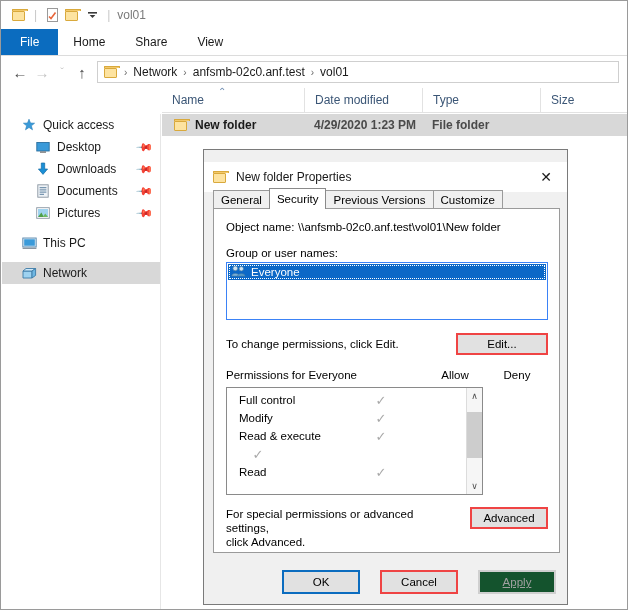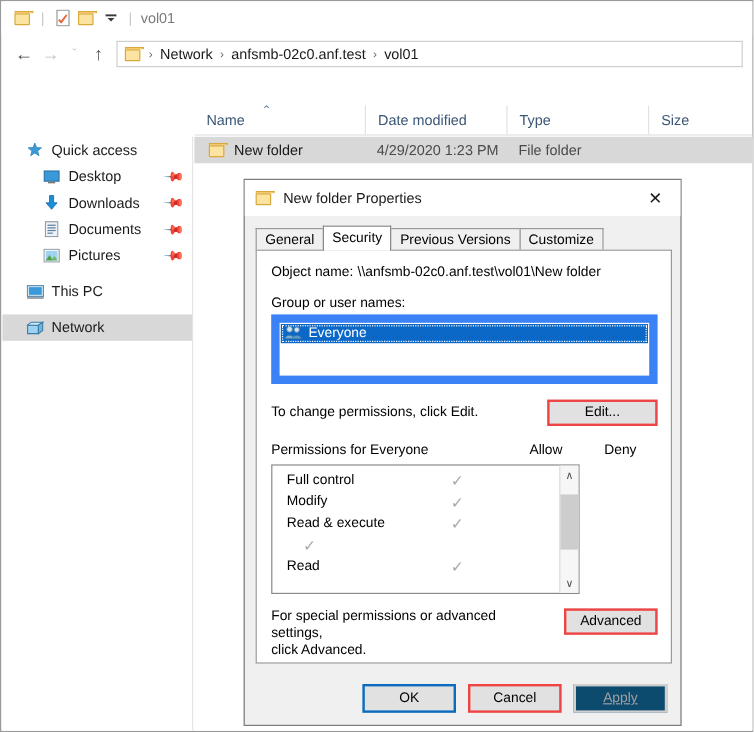--- a/index.html
+++ b/index.html
@@ -198,20 +198,21 @@
     left: 161px; top: 113px;
     width: 466px; height: 496px;
     background: #ffffff;
   }
   .file-row {
     height: 22px;
     display: flex;
     align-items: center;
     font-size: 12px;
     background: #d8d8d8;
+    font-weight: bold;
   }
   .fc-name {
     display: flex; align-items: center;
     padding-left: 12px;
     box-sizing: border-box;
     color: #1a1a1a;
   }
   .fc-name .folder-ico { margin-right: 7px; flex: none; }
   .fc { padding-left: 10px; box-sizing: border-box; color: #4a4a4a; }
 
@@ -226,20 +227,21 @@
     font-size: 11.5px;
     color: #000000;
   }
   .dlg-title {
     height: 30px;
     background: #ffffff;
     display: flex;
     align-items: center;
     padding: 0 0 0 9px;
     box-sizing: border-box;
+    margin-top: 12px;
   }
   .dlg-title .folder-ico { margin-right: 9px; }
   .dlg-title-text { font-size: 12px; color: #1a1a1a; flex: 1; }
   .dlg-close {
     width: 42px; height: 29px;
     display: flex; align-items: center; justify-content: center;
     font-size: 14px;
     color: #1a1a1a;
   }
 
@@ -288,21 +290,21 @@
   }
   .objname-label { width: 72px; }
 
   .grouplabel { position: absolute; left: 12px; top: 38px; }
 
   .listbox {
     position: absolute;
     left: 12px; top: 53px;
     width: 322px; height: 58px;
     background: #ffffff;
-    border: 7px solid #3b82f6;
+    border: 1px solid #3b82f6;
     box-sizing: border-box;
     padding: 1px;
   }
   .list-row {
     height: 16px;
     display: flex;
     align-items: center;
   }
   .list-row.selected {
     background: #0c68c7;
@@ -322,21 +324,21 @@
   .btn {
     background: #e1e1e1;
     border: 2px solid #ef4444;
     box-sizing: border-box;
     font-family: "Liberation Sans", sans-serif;
     font-size: 11.5px;
     color: #000000;
     display: flex; align-items: center; justify-content: center;
   }
   .btn.wide { width: 92px; height: 22px; }
-  .btn.disabled { color: #a0a0a0; border-color: #cfcfcf; background: #0c4a6e; text-decoration: underline; }
+  .btn.disabled { color: #a0a0a0; border-color: #cfcfcf; background: #14532d; text-decoration: underline; }
   .btn.default { border: 2px solid #0b6cbf; background: #e1e1e1; }
 
   .perm-header {
     position: absolute;
     left: 12px; top: 160px;
     width: 322px;
     display: flex;
     align-items: center;
   }
   .perm-header .title { flex: 1; }
@@ -404,21 +406,21 @@
   .special-text { line-height: 14px; }
 
   .dlg-buttons {
     position: absolute;
     left: 0; bottom: 10px;
     width: 365px;
     display: flex;
     justify-content: flex-end;
     padding-right: 13px;
     box-sizing: border-box;
-    gap: 10px;
+    gap: 20px;
   }
   .dlg-buttons .btn { width: 78px; height: 24px; }
 </style>
 </head>
 <body>
 
 <div id="explorer">
 
   <div class="titlebar">
     <div class="qa-btn">
@@ -443,20 +445,26 @@
     <div class="qa-btn">
       <svg width="11" height="8" viewBox="0 0 11 8">
         <rect x="1" y="1" width="9" height="1.6" fill="#3a3a3a"></rect>
         <path d="M2.6 4 L8.4 4 L5.5 7 Z" fill="#3a3a3a"></path>
       </svg>
     </div>
     <span class="qa-sep">|</span>
     <span class="title-text">vol01</span>
   </div>
 
+  <div class="ribbon">
+    <div class="ribbon-tab file">File</div>
+    <div class="ribbon-tab">Home</div>
+    <div class="ribbon-tab">Share</div>
+    <div class="ribbon-tab">View</div>
+  </div>
 
   <div class="addressbar">
     <div class="nav-btn">←</div>
     <div class="nav-btn dim">→</div>
     <div class="nav-btn small dim">ˇ</div>
     <div class="nav-btn">↑</div>
     <div class="crumbbox">
       <span class="folder-ico">
           <span class="tab"></span>
           <span class="body"></span>

